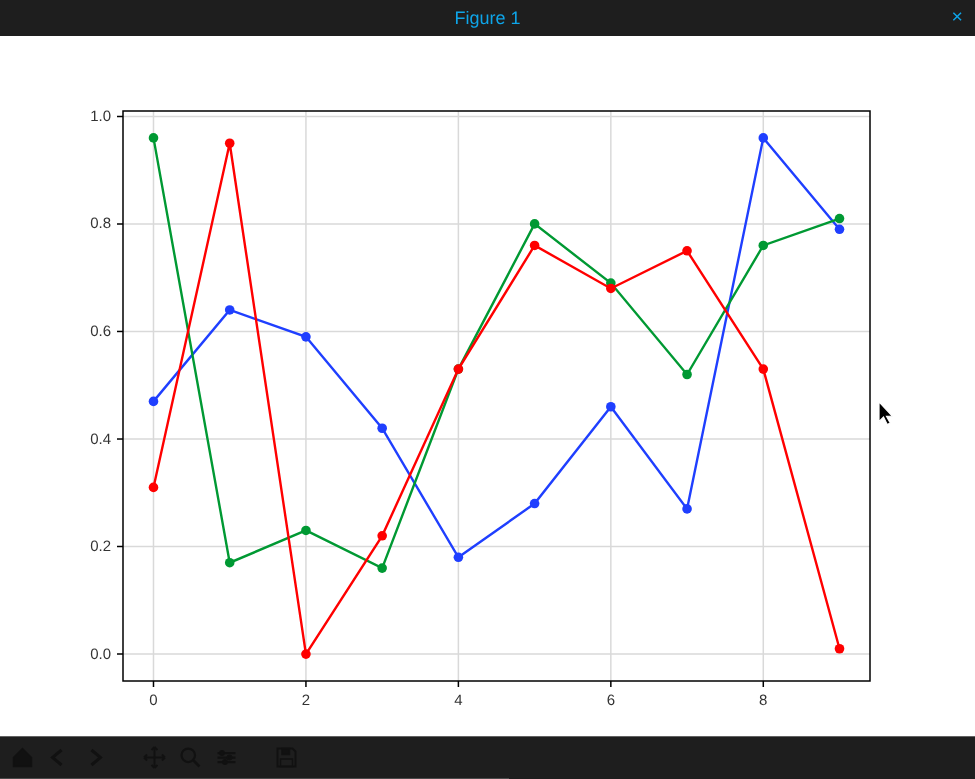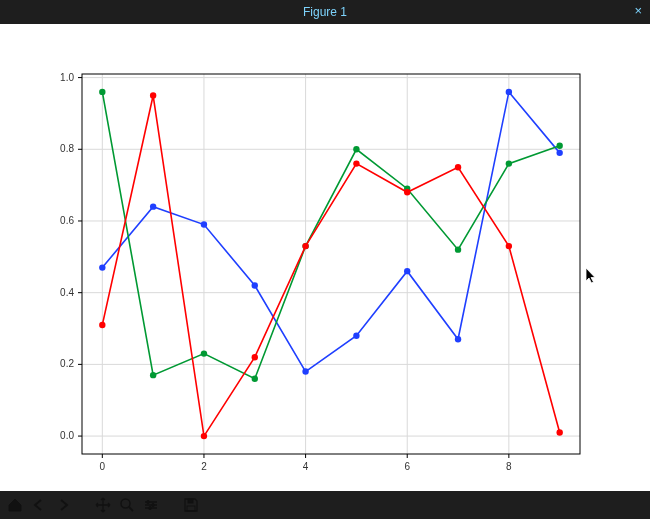--- a/index.html
+++ b/index.html
@@ -1,16 +1,16 @@
 <!DOCTYPE html>
 <html><head>
 <meta charset="utf-8">
 <style>
   html,body{margin:0;padding:0;width:650px;height:519px;background:#4c4c4c;font-family:sans-serif;overflow:hidden}
-  .titlebar{height:24px;background:#1e1e1e;color:#7dd3fc;display:flex;align-items:center;position:relative;font-size:12px}
+  .titlebar{height:24px;background:#1e1e1e;color:#0ea5e9;display:flex;align-items:center;position:relative;font-size:12px}
   .titlebar .title{position:absolute;left:50%;transform:translateX(-50%)}
   .titlebar .close{position:absolute;right:8px;top:3px;cursor:pointer;font-size:13px}
   .canvas{position:absolute;left:0;top:24px;width:650px;height:467px;background:#fff}
   .toolbar{position:absolute;left:0;top:491px;height:28px;width:650px;background:#1e1e1e;display:flex;align-items:center;padding-left:6px;gap:6px}
   .toolbar .btn{width:18px;height:18px;display:flex;align-items:center;justify-content:center;cursor:pointer}
   .toolbar svg{width:16px;height:16px;stroke:#111;fill:#111}
   .toolbar .gap{width:10px}
   svg.plot{position:absolute;left:0;top:0}
   .gridline{stroke:#d9d9d9;stroke-width:1}
   .axisline{stroke:#000;stroke-width:1}

